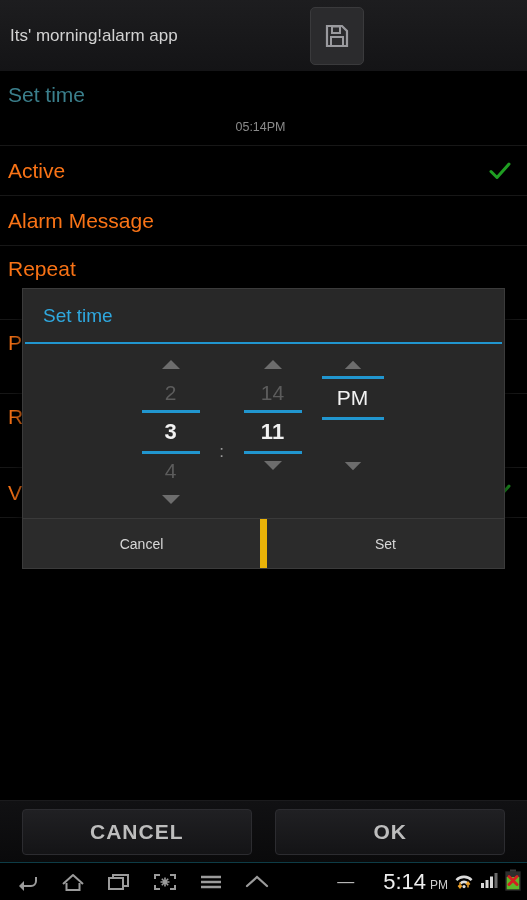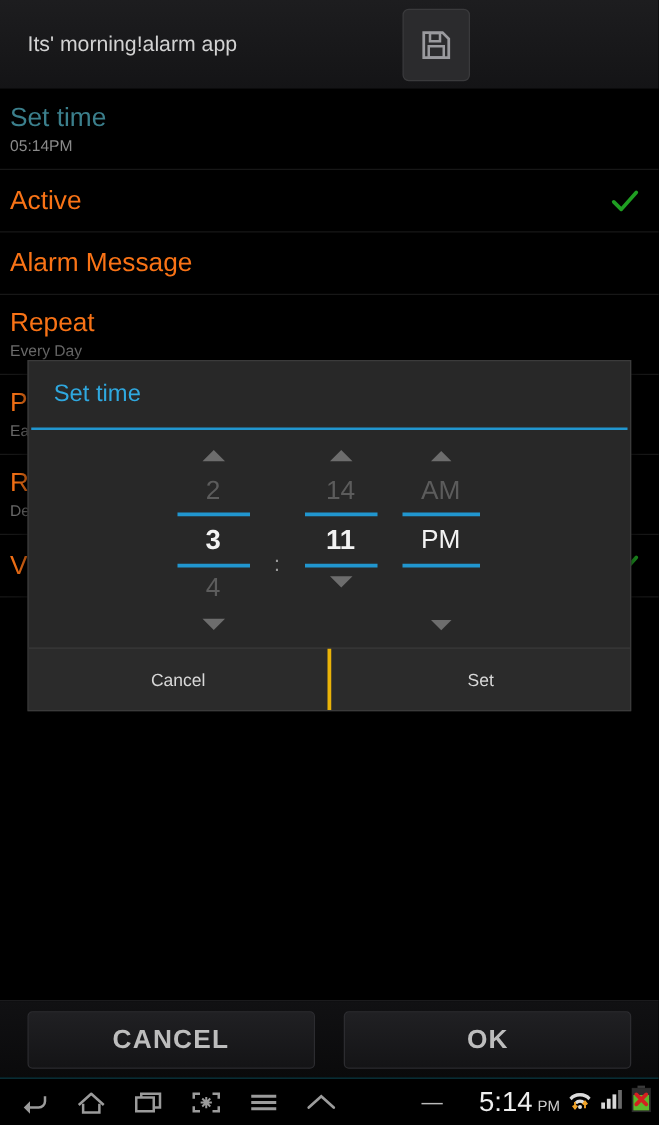--- a/index.html
+++ b/index.html
@@ -13,40 +13,39 @@
   
   .app-header{
     position:absolute; left:0; top:0; width:527px; height:72px;
     background:linear-gradient(#1d1d1f,#141416);
     border-bottom:1px solid #000;
     display:flex; align-items:center; padding:0 8px 0 10px;
   }
   .app-title{
     flex:1; font-size:17px; line-height:23px; color:#d2d2d2; font-weight:400;
     max-width:300px;
-    margin-left:12px;
   }
   .save-btn{
     width:54px; height:58px; border-radius:5px;
     background:#2b2b2d; border:1px solid #3a3a3c;
     display:flex; align-items:center; justify-content:center;
   }
   .save-btn svg{ display:block; }
 
   
   .list{ position:absolute; left:0; top:72px; width:527px; }
   .row{
     position:relative; padding:9px 14px 9px 8px; min-height:50px;
     border-bottom:1px solid #171717;
     display:flex; align-items:center;
   }
   .row-text{ flex:1; }
   .row-title{ font-size:21px; line-height:27px; color:#f97316; font-weight:400; }
   .row-title.accent{ color:#3b7f8c; }
-  .row-sub{ font-size:12.5px; line-height:17px; color:#8a8a8a; margin-top:1px; }
+  .row-sub{ font-size:12.5px; line-height:17px; color:#8a8a8a; margin-top:11px;text-align:center; }
   .row-sub.dim{ color:#6e6e6e; }
   .check{ width:26px; height:26px; flex:0 0 26px; margin-left:6px; }
 
   
   .scrim{ position:absolute; inset:0; background:transparent; }
   .dialog{
     position:absolute; left:22px; top:288px; width:483px; height:281px;
     background:#282828; border:1px solid #3b3b3b;
     box-shadow:0 2px 14px rgba(0,0,0,.85);
     display:flex; flex-direction:column;
@@ -81,21 +80,21 @@
   }
 
   .dlg-btns{
     height:50px; border-top:1px solid #3a3a3a; display:flex;
     background:#2b2b2b;
   }
   .dlg-btn{
     flex:1; display:flex; align-items:center; justify-content:center;
     font-size:14px; color:#d8d8d8;
   }
-  .dlg-btn + .dlg-btn{ border-left:3px solid #eab308; }
+  .dlg-btn + .dlg-btn{ border-left:7px solid #eab308; }
 
   
   .action-bar{
     position:absolute; left:0; bottom:38px; width:527px; height:62px;
     background:linear-gradient(#111113,#0a0a0b);
     border-top:1px solid #1b1b1d;
     display:flex; align-items:center; justify-content:space-around; padding:0 10px;
   }
   .act-btn{
     width:230px; height:46px; border-radius:4px;
@@ -242,21 +241,20 @@
             </svg>
         </div>
       </div>
 
       <div class="spin ampm">
         <div class="arrow">
           <svg width="20" height="11" viewBox="0 0 22 12">
               <path d="M11 2L20 11H2z" fill="#6d6d6d"></path>
             </svg>
         </div>
-        <div class="ghost">AM</div>
         <div class="bar"></div>
         <div class="cur">PM</div>
         <div class="bar"></div>
         <div class="ghost"></div>
         <div class="arrow">
           <svg width="20" height="11" viewBox="0 0 22 12">
               <path d="M11 10L2 1h18z" fill="#6d6d6d"></path>
             </svg>
         </div>
       </div>

